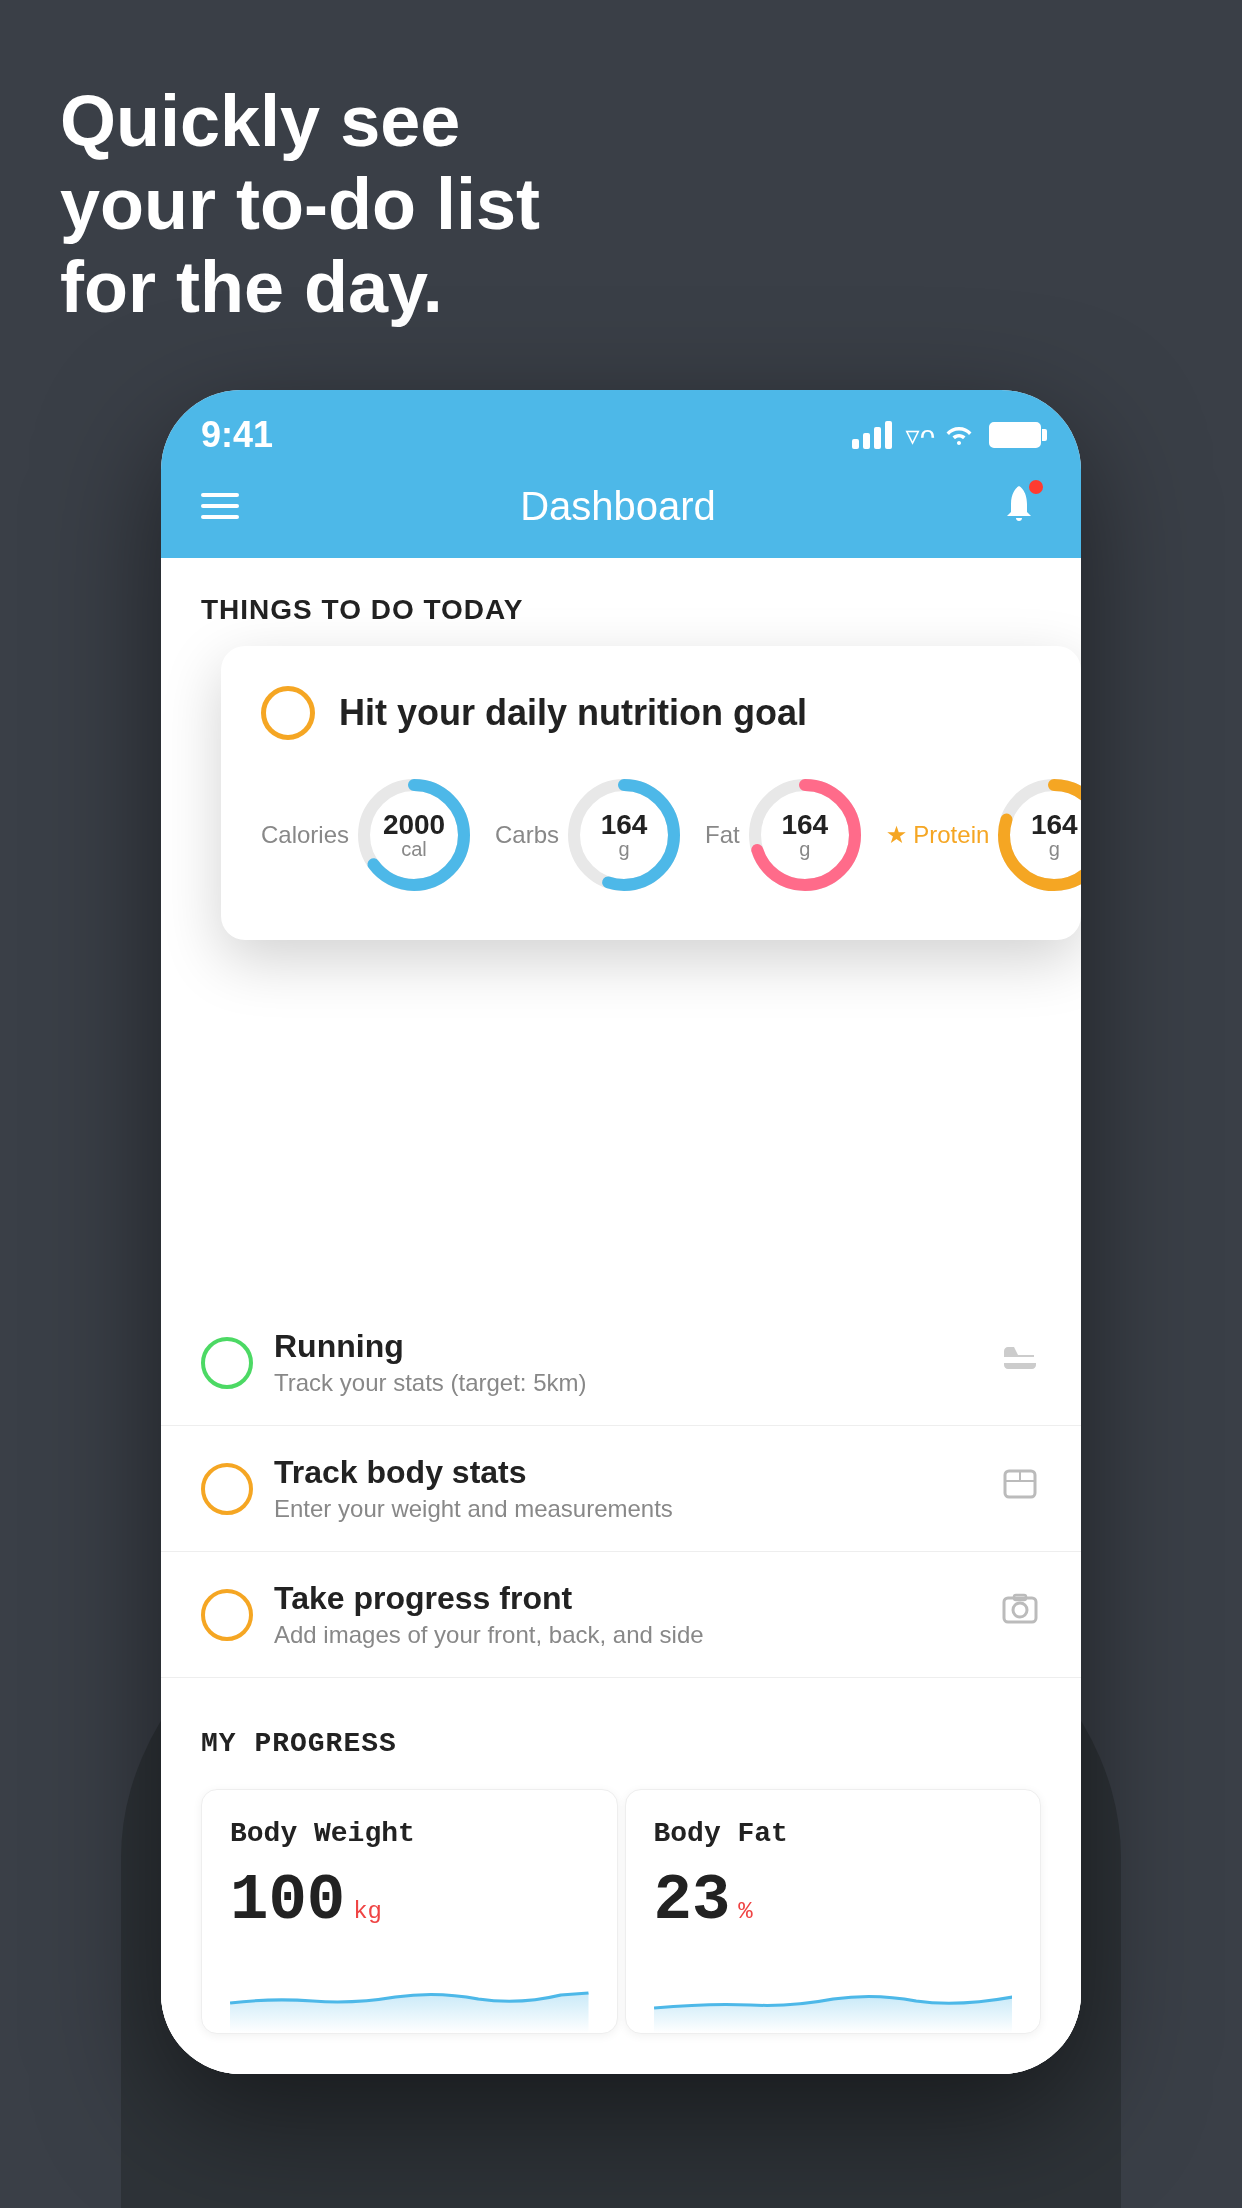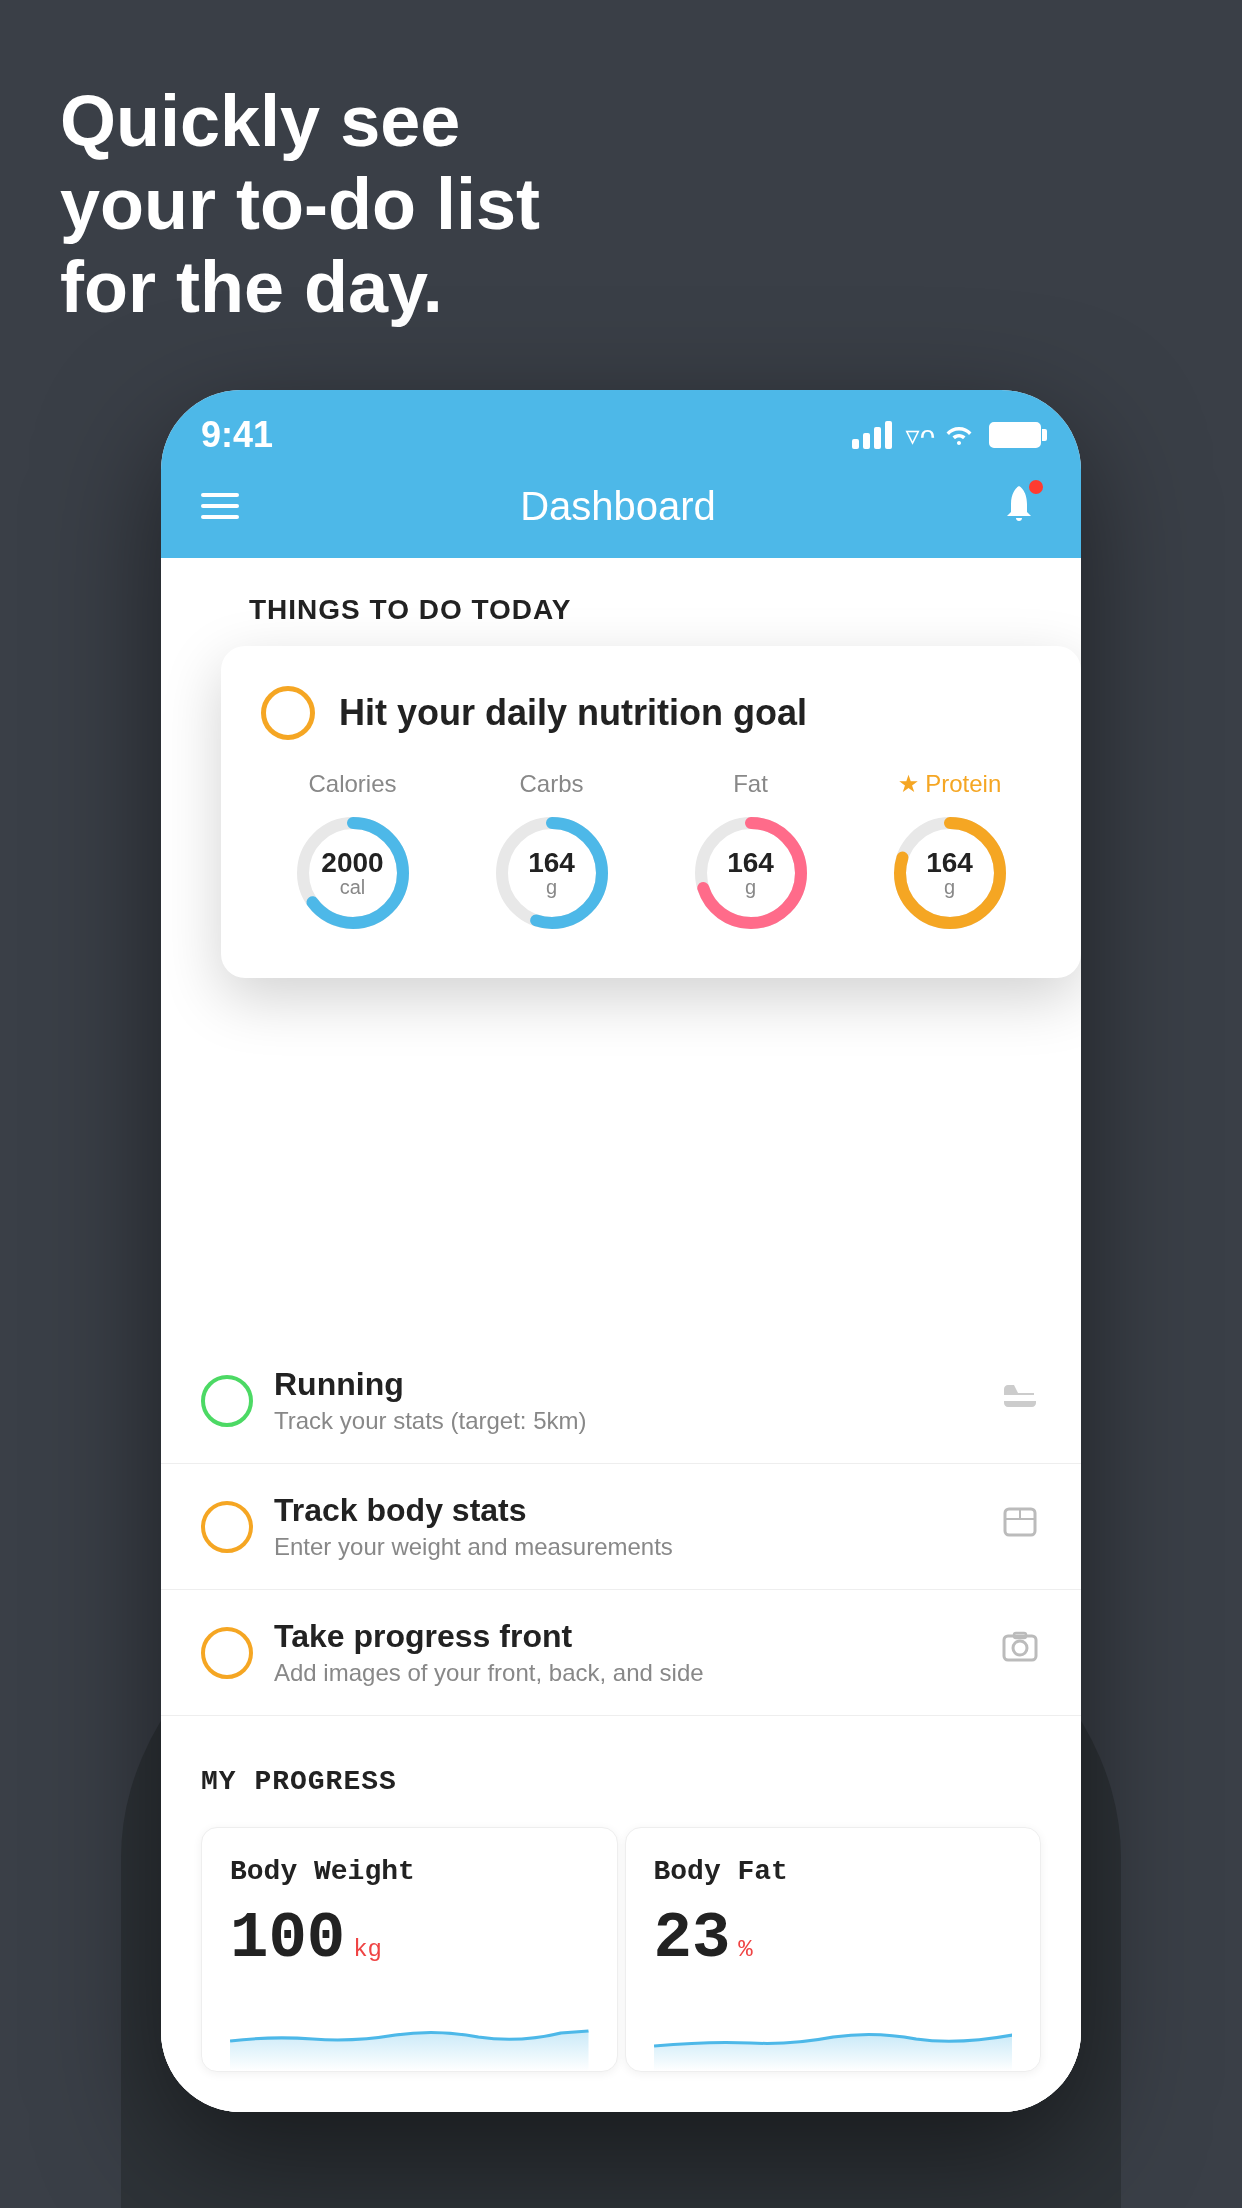--- a/index.html
+++ b/index.html
@@ -145,21 +145,20 @@
     }
 
     
     .section-header {
       padding: 36px 40px 20px;
       font-size: 28px;
       font-weight: 800;
       letter-spacing: 1px;
       color: #222;
       text-transform: uppercase;
-      margin-left: 48px;
     }
 
     
     .floating-card {
       position: absolute;
       top: -60px;
       left: 30px;
       right: 30px;
       background: white;
       border-radius: 24px;
@@ -190,23 +189,22 @@
     }
 
     .nutrition-grid {
       display: flex;
       justify-content: space-between;
       gap: 16px;
     }
 
     .nutrition-item {
       display: flex;
-      flex-direction: column;
-      align-items: center;
-      gap: 10px;
+      flex-direction: row;
+      align-items: center;
       flex: 1;
     }
 
     .nutrition-label {
       font-size: 24px;
       color: #888;
       font-weight: 400;
     }
 
     .nutrition-label.starred {

